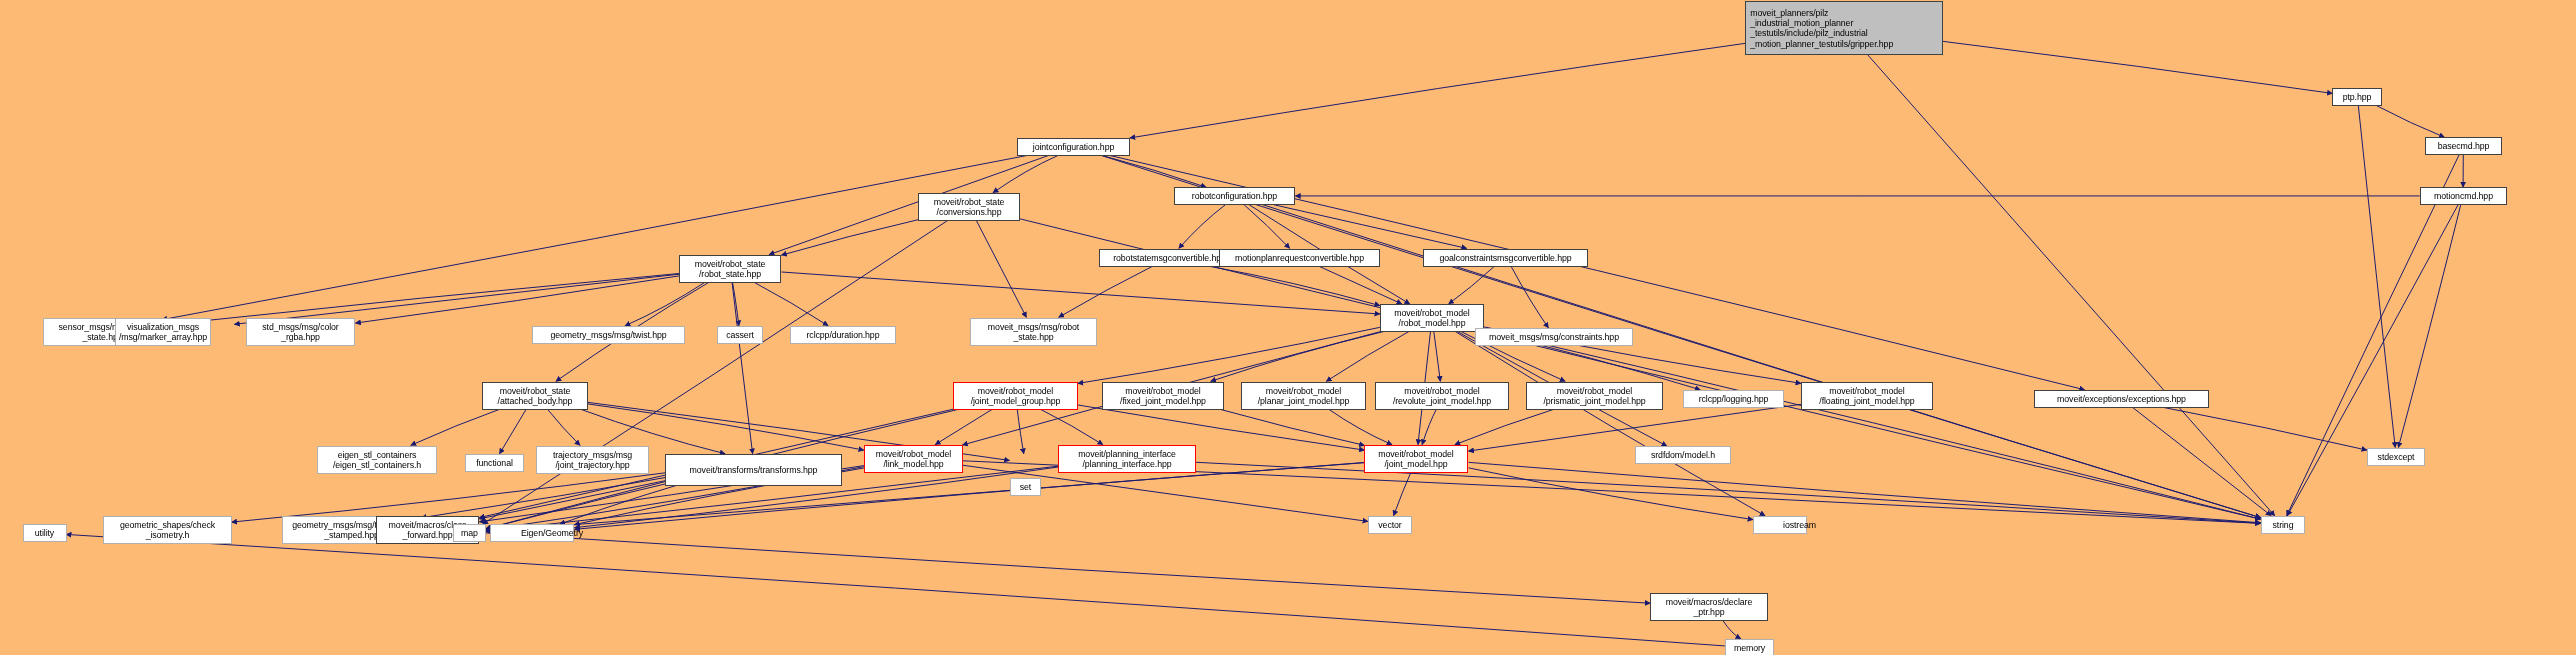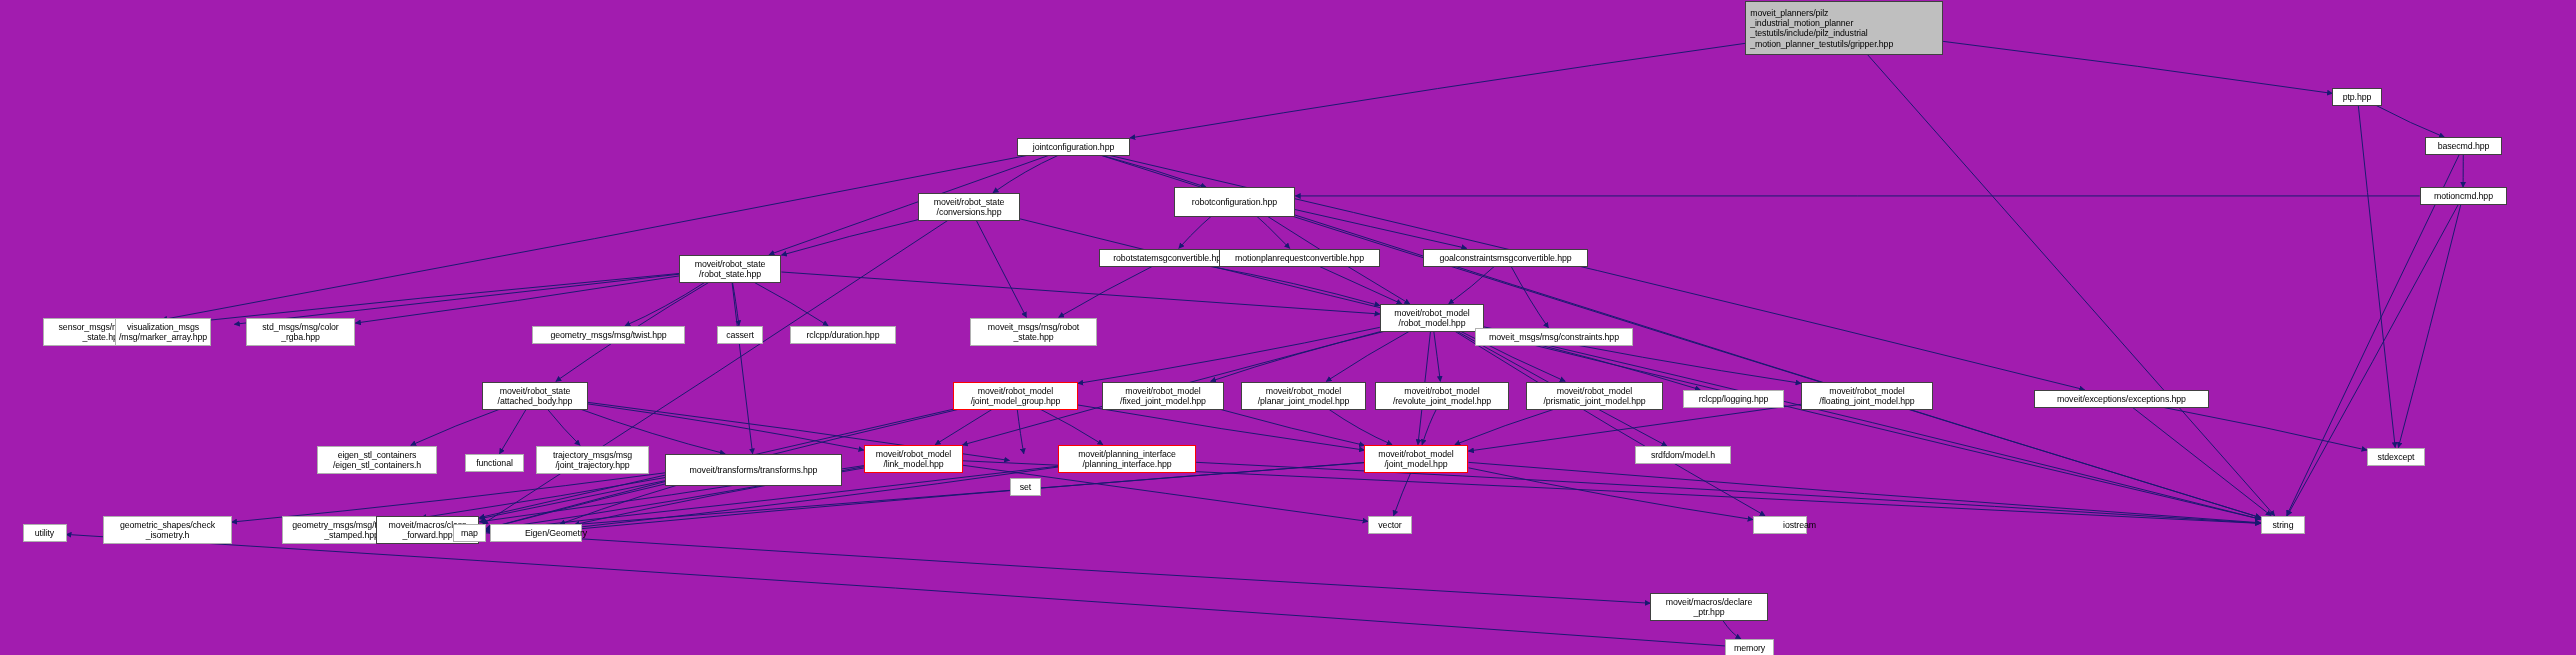--- a/index.html
+++ b/index.html
@@ -1,20 +1,20 @@
 <!DOCTYPE html>
 <html style="font-size:11.3px"><head>
 <meta charset="utf-8">
 <title>gripper.hpp include dependency graph</title>
 <style>
   html,body{margin:0;padding:0;background:#ffffff;}
   #graph{
     position:relative;
     width:2576px;height:655px;
-    background:#a21caf;
+    background:#fdba74;
     font-family:"Liberation Sans","DejaVu Sans",sans-serif;
     overflow:hidden;
   }
   #edges{position:absolute;left:0;top:0;width:2576px;height:655px;pointer-events:none;}
   .node{
     position:absolute;
     box-sizing:border-box;
     display:flex;
     align-items:center;
     justify-content:center;
@@ -144,21 +144,21 @@
   </svg>
   <div id="node-layer">
       <div class="node root" style="left: 1745px; top: 1.4px; width: 198px; height: 54px;">moveit_planners/pilz
 _industrial_motion_planner
 _testutils/include/pilz_industrial
 _motion_planner_testutils/gripper.hpp</div>
       <div class="node header" style="left: 2332px; top: 88px; width: 50px; height: 17.6px;">ptp.hpp</div>
       <div class="node header" style="left: 2425px; top: 137px; width: 77px; height: 17.6px;">basecmd.hpp</div>
       <div class="node header" style="left: 2420px; top: 187px; width: 87px; height: 17.6px;">motioncmd.hpp</div>
       <div class="node header" style="left: 1017px; top: 138px; width: 113px; height: 17.6px;">jointconfiguration.hpp</div>
-      <div class="node header" style="left: 1174px; top: 187px; width: 121px; height: 30px; text-align: center;">robotconfiguration.hpp</div>
+      <div class="node header" style="left: 1174px; top: 187px; width: 121px; height: 18px; text-align: center;">robotconfiguration.hpp</div>
       <div class="node header" style="left: 918px; top: 193px; width: 102px; height: 27.5px;">moveit/robot_state
 /conversions.hpp</div>
       <div class="node header" style="left: 1099px; top: 249px; width: 141px; height: 17.6px;">robotstatemsgconvertible.hpp</div>
       <div class="node header" style="left: 1219px; top: 249px; width: 161px; height: 17.6px;">motionplanrequestconvertible.hpp</div>
       <div class="node header" style="left: 1423px; top: 249px; width: 165px; height: 17.6px;">goalconstraintsmsgconvertible.hpp</div>
       <div class="node header" style="left: 679px; top: 255px; width: 102px; height: 27.5px;">moveit/robot_state
 /robot_state.hpp</div>
       <div class="node header" style="left: 1380px; top: 304px; width: 104px; height: 27.5px;">moveit/robot_model
 /robot_model.hpp</div>
       <div class="node leaf" style="left: 1475px; top: 328px; width: 158px; height: 17.6px;">moveit_msgs/msg/constraints.hpp</div>
@@ -204,21 +204,21 @@
 /joint_model.hpp</div>
       <div class="node leaf" style="left: 1635px; top: 446px; width: 96px; height: 17.6px;">srdfdom/model.h</div>
       <div class="node leaf" style="left: 22.5px; top: 524px; width: 44px; height: 17.6px;">utility</div>
       <div class="node leaf" style="left: 103px; top: 516px; width: 129px; height: 27.5px;">geometric_shapes/check
 _isometry.h</div>
       <div class="node leaf" style="left: 282px; top: 516px; width: 139px; height: 27.5px;">geometry_msgs/msg/transform
 _stamped.hpp</div>
       <div class="node header" style="left: 376px; top: 516px; width: 103px; height: 27.5px;">moveit/macros/class
 _forward.hpp</div>
       <div class="node leaf" style="left: 453px; top: 524px; width: 33px; height: 17.6px;">map</div>
-      <div class="node leaf" style="left: 490px; top: 524px; width: 92px; height: 17.6px; padding-left: 40px;">Eigen/Geometry</div>
+      <div class="node leaf" style="left: 490px; top: 524px; width: 84px; height: 17.6px; padding-left: 40px;">Eigen/Geometry</div>
       <div class="node leaf" style="left: 1368px; top: 516px; width: 44px; height: 17.6px;">vector</div>
       <div class="node leaf" style="left: 1753px; top: 516px; width: 54px; height: 17.6px; padding-left: 39px;">iostream</div>
       <div class="node leaf" style="left: 2261px; top: 516px; width: 44px; height: 17.6px;">string</div>
       <div class="node leaf" style="left: 2367px; top: 448px; width: 58px; height: 17.6px;">stdexcept</div>
       <div class="node header" style="left: 1650px; top: 593px; width: 118px; height: 27.5px;">moveit/macros/declare
 _ptr.hpp</div>
       <div class="node leaf" style="left: 1725px; top: 639px; width: 49px; height: 17.6px;">memory</div>
     </div>
 </div>
 

